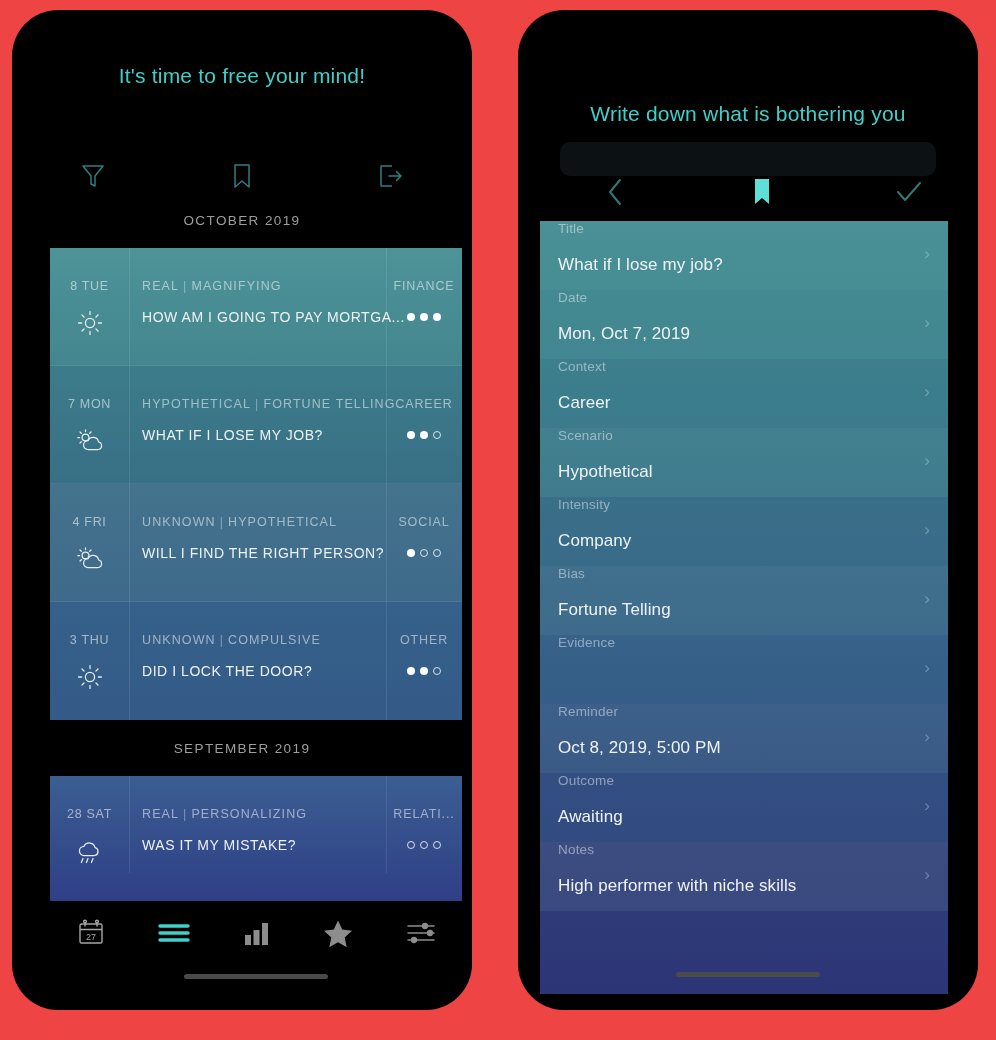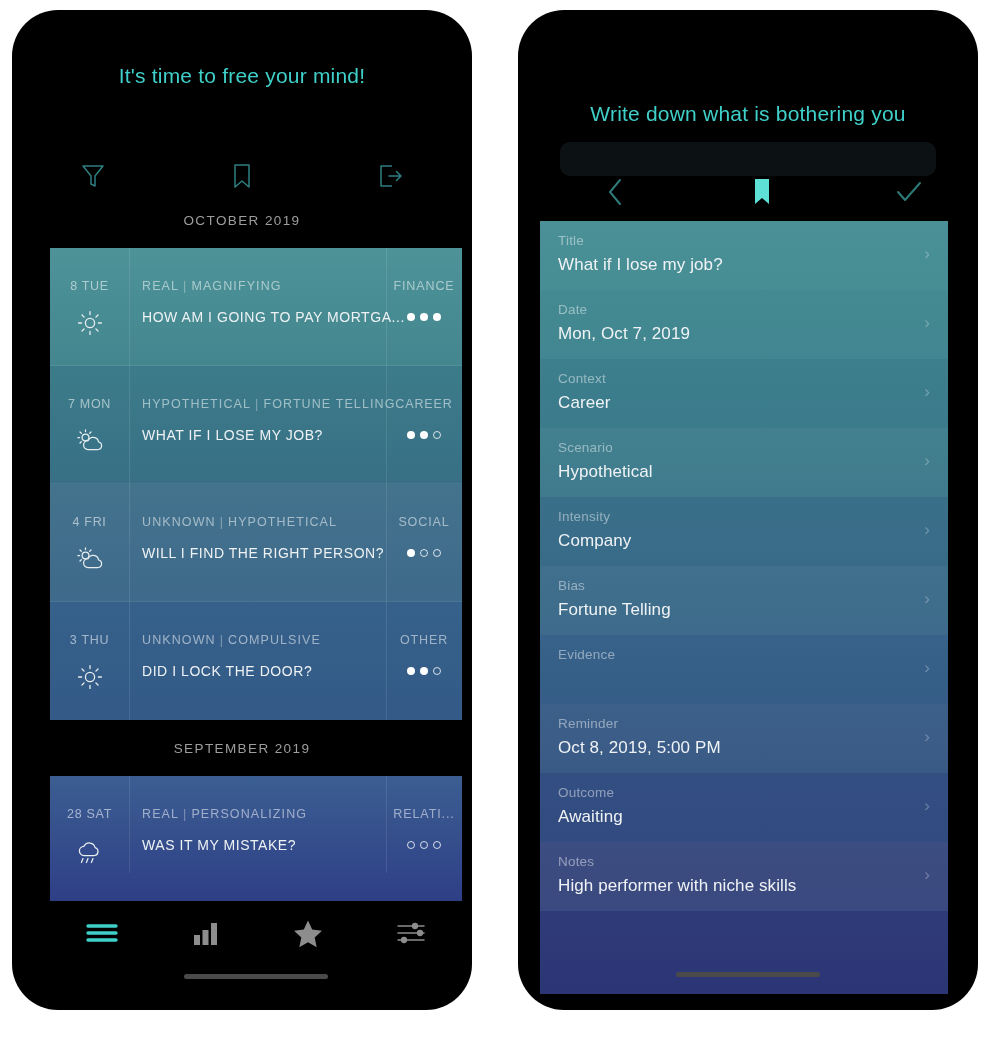--- a/index.html
+++ b/index.html
@@ -1,19 +1,19 @@
 <!DOCTYPE html>
 <html><head>
 <meta charset="utf-8">
 <style>
   html,body{margin:0;padding:0;background:#000;}
   body{width:996px;height:1040px;overflow:hidden;
        font-family:"Liberation Sans","DejaVu Sans",sans-serif;
        -webkit-font-smoothing:antialiased;}
-  .stage{position:relative;width:996px;height:1040px;background:#ffffff;}
+  .stage{position:relative;width:996px;height:1040px;background:#ef4444;}
 
   
   .phone{position:absolute;background:#000;border-radius:46px;overflow:hidden;}
   .phone-left{left:12px;top:10px;width:460px;height:1000px;}
   .phone-right{left:518px;top:10px;width:460px;height:1000px;}
   .screen{position:absolute;inset:0;overflow:hidden;}
 
   
   .hdr-title{position:absolute;left:0;right:0;text-align:center;
              color:#3fd0c9;font-size:21px;font-weight:400;letter-spacing:.2px;}
@@ -57,21 +57,21 @@
 
   
   .r-topbar{position:absolute;left:42px;width:376px;height:34px;border-radius:10px;background:#0c1113;}
   .r-toolbar{position:absolute;left:38px;width:412px;height:44px;}
   .r-toolbar .tb2{position:absolute;top:0;height:44px;width:70px;
                   display:flex;align-items:center;justify-content:center;}
 
   
   .drows{position:absolute;left:540px;width:408px;}
   .drow{position:relative;height:69px;}
-  .d-label{position:absolute;left:18px;top:12px;color:rgba(255,255,255,.45);
+  .d-label{position:absolute;left:18px;top:0;color:rgba(255,255,255,.45);
            font-size:13.5px;letter-spacing:.2px;}
   .d-value{position:absolute;left:18px;top:34px;color:#f0f3f5;font-size:17px;letter-spacing:.1px;}
   .d-chev{position:absolute;right:18px;top:24px;color:rgba(255,255,255,.28);font-size:17px;line-height:1;}
 </style>
 </head>
 <body>
 
 <div class="stage">
 
   <div class="phone phone-left">
@@ -218,20 +218,30 @@
           <div class="r-dots">
             <span class="dot o"></span>
               <span class="dot o"></span>
               <span class="dot o"></span>
           </div>
         </div>
       </div>
 
       <div class="tabbar" style="top:896px;">
         <div class="tab">
+          <svg width="28" height="30" viewBox="0 0 28 30" fill="none" stroke="#a6a6a6" stroke-width="1.4">
+            <rect x="3" y="6" width="22" height="19" rx="1.6"></rect>
+            <path d="M8 3.5V8M20 3.5V8" stroke-linecap="round"></path>
+            <circle cx="8" cy="3.6" r="1.4" fill="#000"></circle>
+              <circle cx="20" cy="3.6" r="1.4" fill="#000"></circle>
+            <path d="M3 11.5H25"></path>
+            <text x="14" y="21.5" font-size="9" fill="#a6a6a6" stroke="none" text-anchor="middle" font-family="Liberation Sans, sans-serif">27</text>
+          </svg>
+        </div>
+        <div class="tab">
           <svg width="34" height="24" viewBox="0 0 34 24" fill="none" stroke="#3fd0c9" stroke-width="3.4" stroke-linecap="round">
             <path d="M3 5H31M3 12H31M3 19H31"></path>
           </svg>
         </div>
         <div class="tab">
           <svg width="30" height="28" viewBox="0 0 30 28" fill="#8d8d8d">
             <rect x="4" y="16" width="6" height="10"></rect>
             <rect x="12.5" y="11" width="6" height="15"></rect>
             <rect x="21" y="4" width="6" height="22"></rect>
           </svg>

